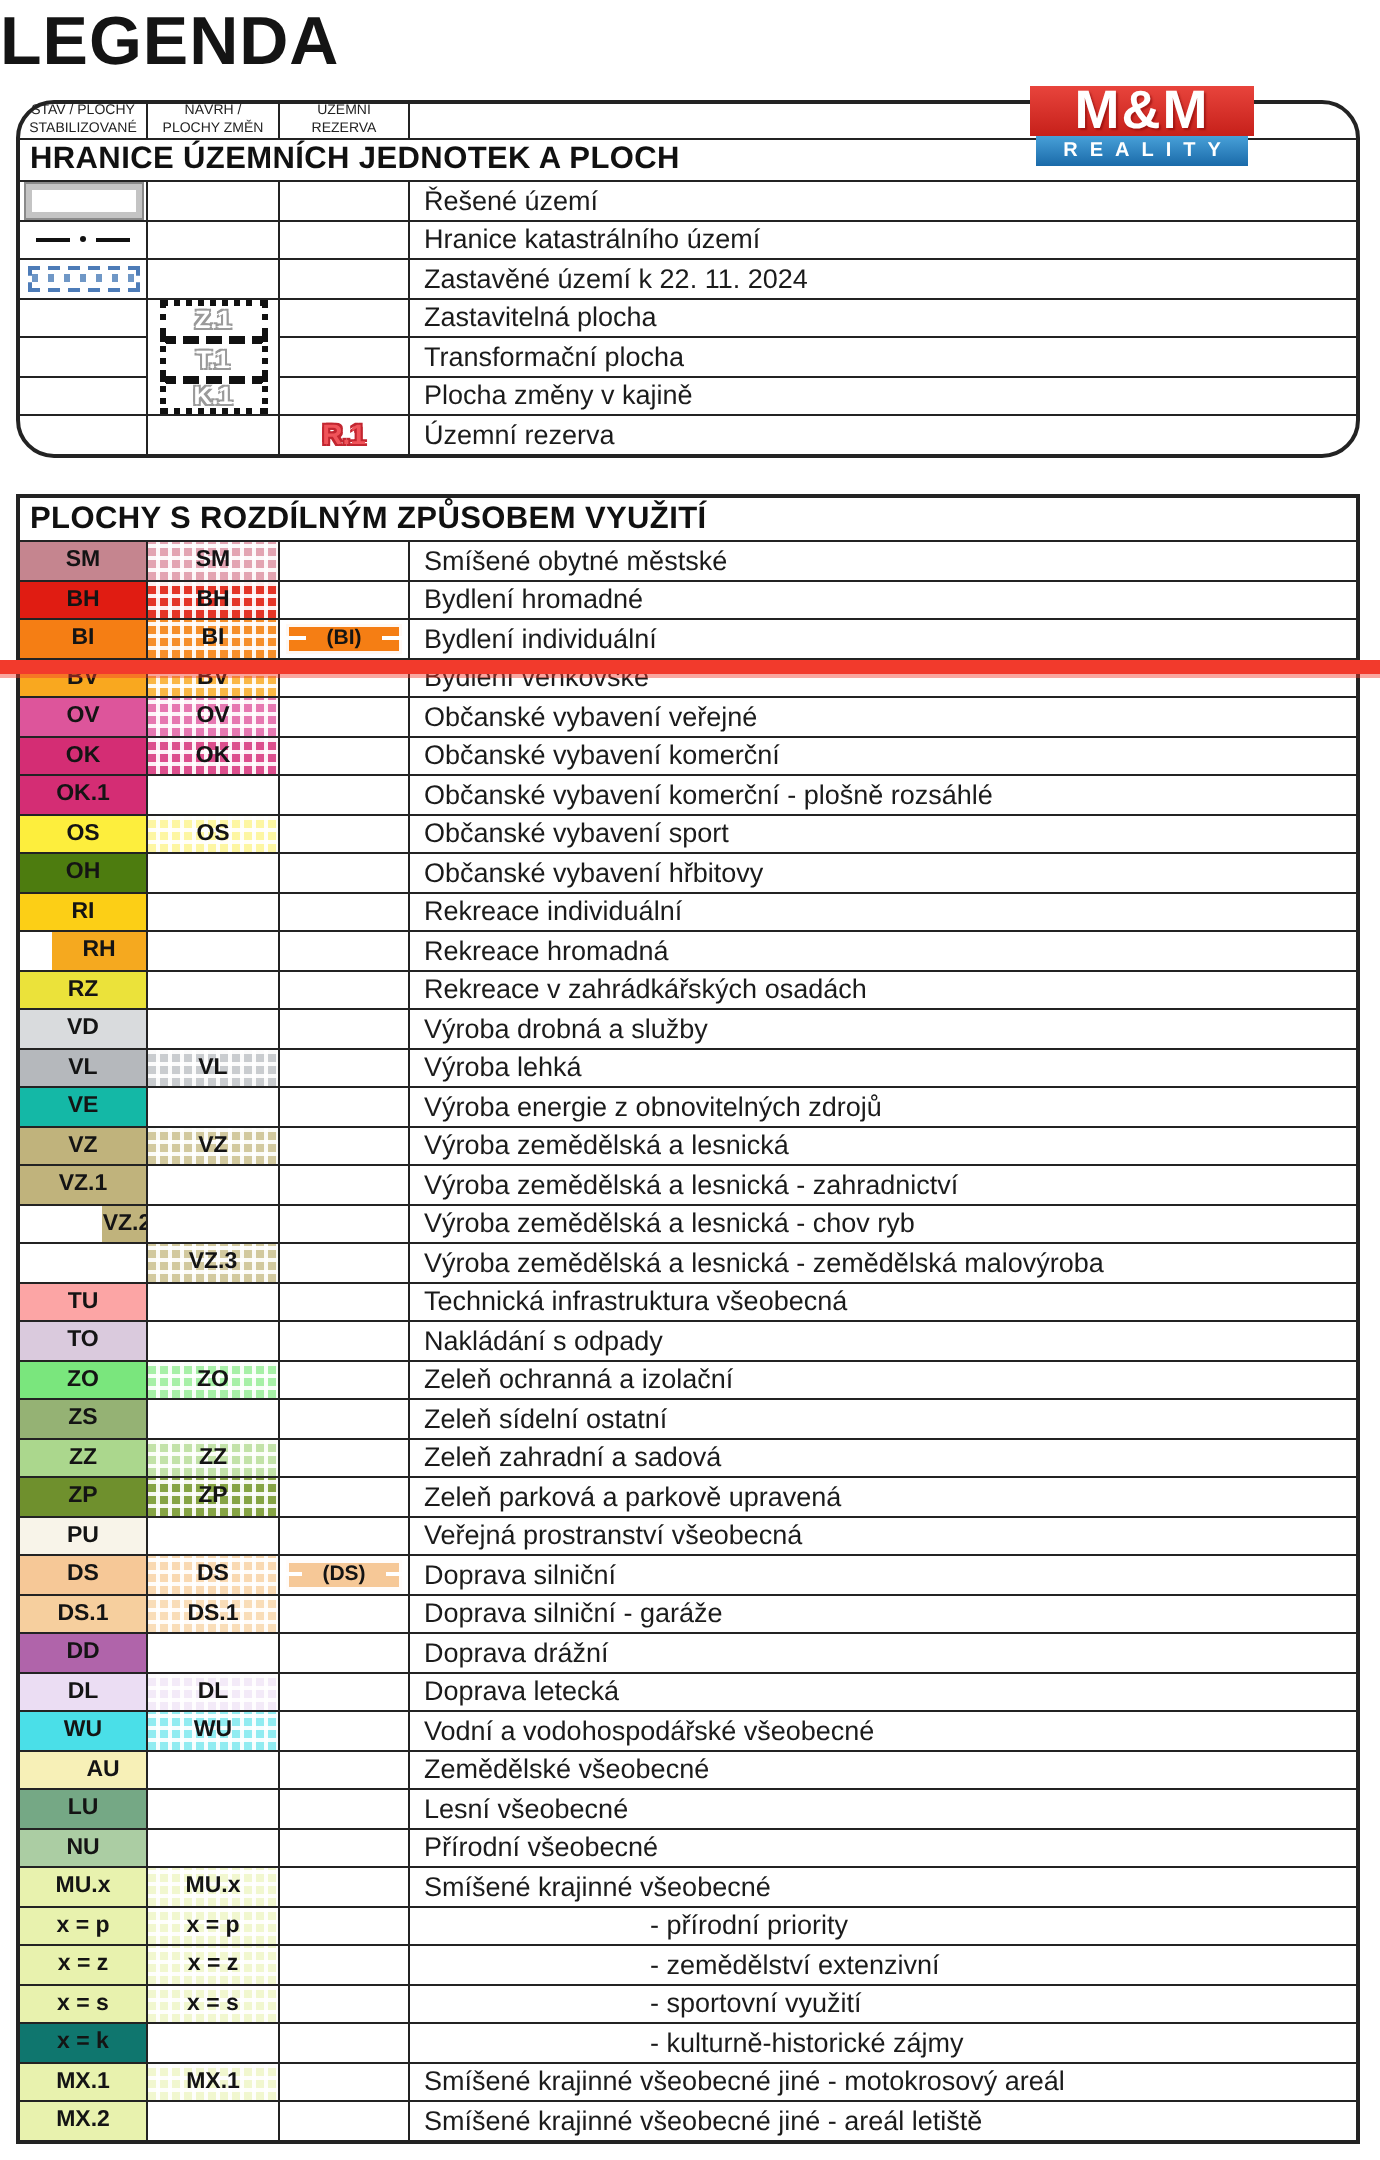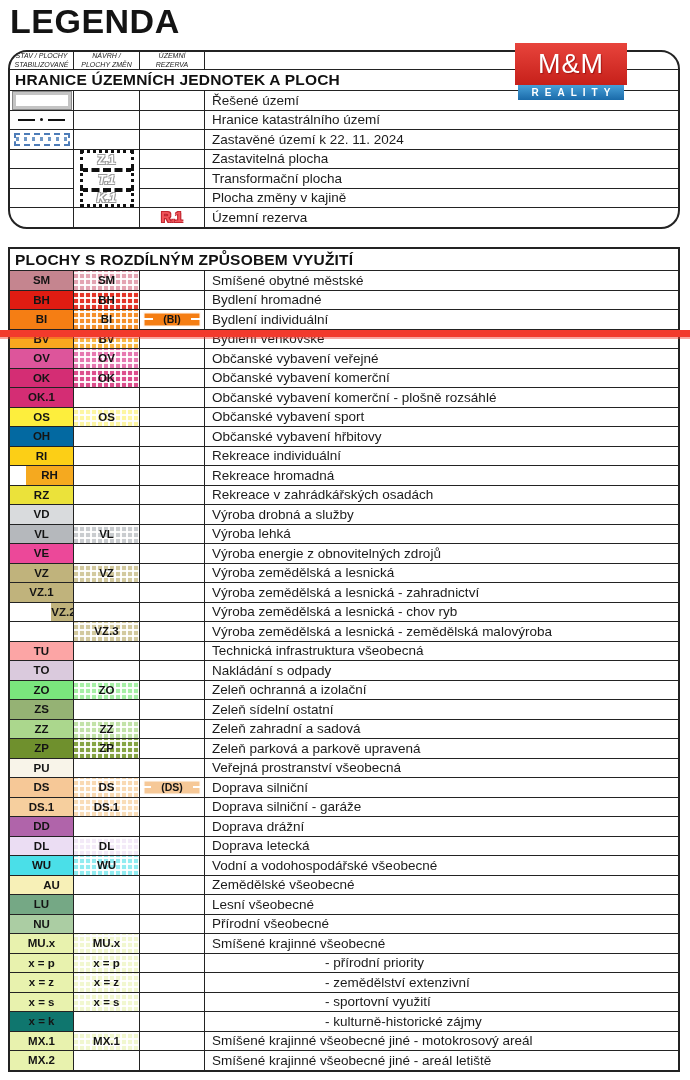--- a/index.html
+++ b/index.html
@@ -1,29 +1,29 @@
 <!DOCTYPE html>
 <html><head>
 <meta charset="utf-8">
 <style>
   html,body{margin:0;padding:0;}
   body{
     width:690px;height:1080px;background:#ffffff;position:relative;overflow:hidden;
     font-family:"Liberation Sans", sans-serif;color:#1b1b1b;
   }
   .page-title{
-    position:absolute;left:10px;top:2px;font-size:34px;font-weight:bold;
+    position:absolute;left:0;top:2px;font-size:34px;font-weight:bold;
     letter-spacing:.5px;color:#141414;
   }
   
   .logo{position:absolute;left:515px;top:43px;width:112px;z-index:25;}
   .logo-top{
-    height:42px;background:linear-gradient(180deg,#e8443c 0%,#c6201a 100%);
+    height:25px;background:linear-gradient(180deg,#e8443c 0%,#c6201a 100%);
     color:#fff;display:flex;align-items:center;justify-content:center;
-    font-weight:normal;font-size:27px;letter-spacing:1px;
+    font-weight:bold;font-size:27px;letter-spacing:1px;
     text-shadow:1px 1px 1px rgba(120,0,0,.5);
   }
   .logo-bottom{
     height:15px;margin:0 3px;background:linear-gradient(180deg,#47a0d8 0%,#1a6aa9 100%);
     color:#fff;display:flex;align-items:center;justify-content:center;
     font-weight:bold;font-size:10px;letter-spacing:6px;padding-left:6px;
   }
   
   .grid{
     position:absolute;left:8px;width:668px;display:grid;
@@ -31,21 +31,21 @@
     border:2px solid #232323;background:#fff;
     grid-auto-rows:19.5px;
   }
   #hranice-grid{top:50px;grid-template-rows:17px 21px repeat(7,19.5px);border-radius:19px;}
   #plochy-grid{top:247px;grid-template-rows:21px repeat(41,19.5px);}
   .c{
     display:flex;align-items:center;justify-content:center;
     border-top:1px solid #232323;border-right:1px solid #232323;
     overflow:hidden;min-width:0;
   }
-  .c.noTop{border-top:none;font-style:italic;}
+  .c.noTop{border-top:none;}
   .c.noR{border-right:none;}
   .c.desc{justify-content:flex-start;padding-left:7px;font-size:13.5px;border-right:none;white-space:nowrap;}
   .c.desc.indent{padding-left:120px;}
   .sec-title{
     grid-column:1/-1;display:flex;align-items:center;border-top:1px solid #232323;
     font-weight:bold;font-size:15.5px;padding-left:5px;letter-spacing:.2px;color:#111;
   }
   .hdr{font-size:7px;line-height:1.2;text-align:center;flex-direction:column;color:#222;}
   
   .sym-resene{width:52px;height:11px;background:#fff;border:3px solid #c4c4c4;outline:1px solid #8a8a8a;}
@@ -232,21 +232,21 @@
     <div class="c desc">Občanské vybavení komerční - plošně rozsáhlé</div>
     <div class="c">
       <div class="sw" style="background: rgb(253, 238, 61);">OS</div>
     </div>
     <div class="c">
       <div class="sw checker" style="background-color: rgb(253, 246, 162);">OS</div>
     </div>
     <div class="c"></div>
     <div class="c desc">Občanské vybavení sport</div>
     <div class="c">
-      <div class="sw" style="background: #0369a1;">OH</div>
+      <div class="sw" style="background: #4d7c0f;">OH</div>
     </div>
     <div class="c"></div>
     <div class="c"></div>
     <div class="c desc">Občanské vybavení hřbitovy</div>
     <div class="c">
       <div class="sw" style="background: rgb(252, 207, 22);">RI</div>
     </div>
     <div class="c"></div>
     <div class="c"></div>
     <div class="c desc">Rekreace individuální</div>
@@ -270,21 +270,21 @@
     <div class="c desc">Výroba drobná a služby</div>
     <div class="c">
       <div class="sw" style="background: rgb(181, 184, 188);">VL</div>
     </div>
     <div class="c">
       <div class="sw checker" style="background-color: rgb(201, 204, 207);">VL</div>
     </div>
     <div class="c"></div>
     <div class="c desc">Výroba lehká</div>
     <div class="c">
-      <div class="sw" style="background: #ec4899;">VE</div>
+      <div class="sw" style="background: #14b8a6;">VE</div>
     </div>
     <div class="c"></div>
     <div class="c"></div>
     <div class="c desc">Výroba energie z obnovitelných zdrojů</div>
     <div class="c">
       <div class="sw" style="background: rgb(192, 179, 124);">VZ</div>
     </div>
     <div class="c">
       <div class="sw checker" style="background-color: rgb(210, 201, 158);">VZ</div>
     </div>

